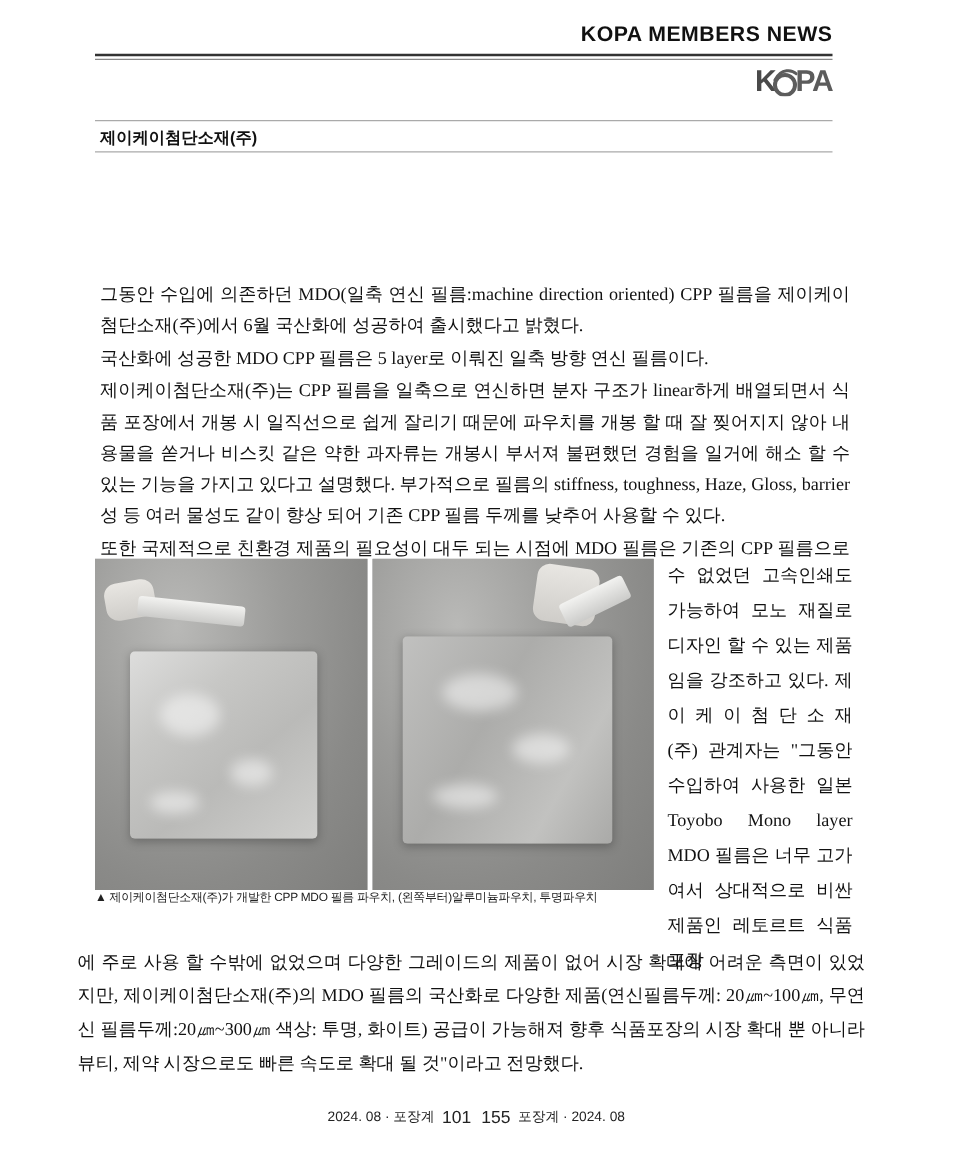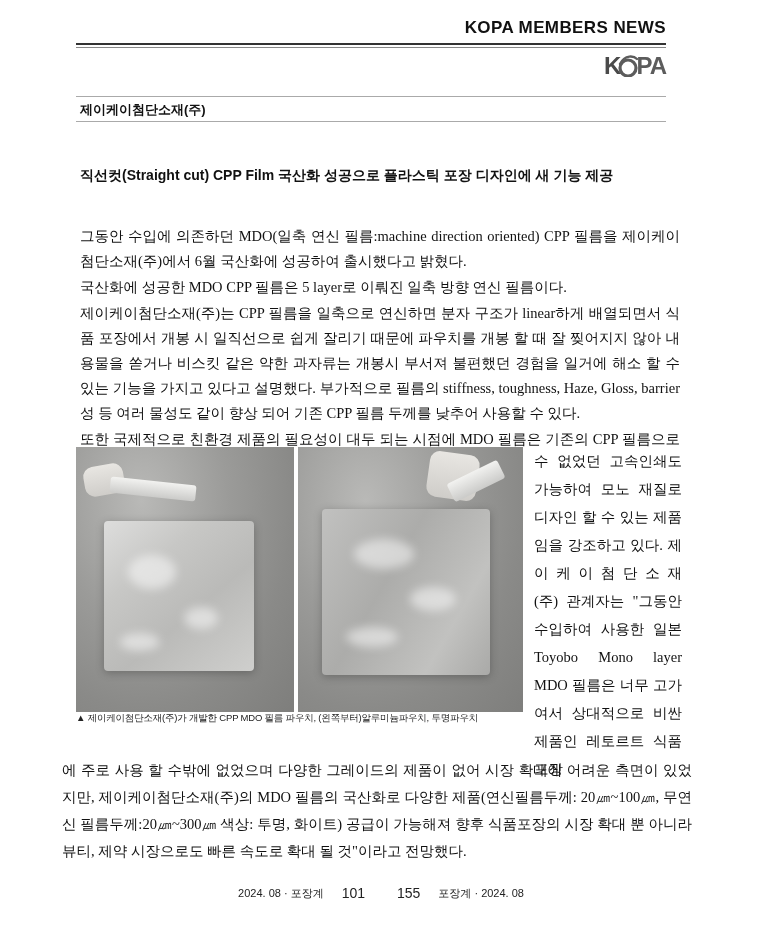--- a/index.html
+++ b/index.html
@@ -233,21 +233,21 @@
     bottom: 26px;
     left: 0;
     width: 762px;
     height: 20px;
     font-family: "Liberation Sans", sans-serif;
     font-size: 11px;
     color: #222;
     display: flex;
     justify-content: center;
     align-items: center;
-    gap: 12px;
+    gap: 0;
   }
   .footer .left-part {
     text-align: right;
     padding-right: 6px;
   }
   .footer .pageno {
     font-weight: normal;
     font-size: 14px;
   }
   .footer .right-part {
@@ -273,21 +273,20 @@
         <path d="M2 9 C7 -1, 16 1, 19 4" fill="none" stroke="#5c5c5c" stroke-width="2.4" stroke-linecap="round"></path>
       </svg>
     </span>
     <span>PA</span>
   </div>
 
   <div class="company-rule-top"></div>
   <div class="company-name">제이케이첨단소재(주)</div>
   <div class="company-rule-bottom"></div>
 
-  <div class="subhead">직선컷(Straight cut) CPP Film 국산화 성공으로 플라스틱 포장 디자인에 새 기능 제공</div>
 
   <div class="body-col">
     <p>그동안 수입에 의존하던 MDO(일축 연신 필름:machine direction oriented) CPP 필름을 제이케이첨단소재(주)에서 6월 국산화에 성공하여 출시했다고 밝혔다.</p>
     <p>국산화에 성공한 MDO CPP 필름은 5 layer로 이뤄진 일축 방향 연신 필름이다.</p>
     <p>제이케이첨단소재(주)는 CPP 필름을 일축으로 연신하면 분자 구조가 linear하게 배열되면서 식품 포장에서 개봉 시 일직선으로 쉽게 잘리기 때문에 파우치를 개봉 할 때 잘 찢어지지 않아 내용물을 쏟거나 비스킷 같은 약한 과자류는 개봉시 부서져 불편했던 경험을 일거에 해소 할 수 있는 기능을 가지고 있다고 설명했다. 부가적으로 필름의 stiffness, toughness, Haze, Gloss, barrier 성 등 여러 물성도 같이 향상 되어 기존 CPP 필름 두께를 낮추어 사용할 수 있다.</p>
     <p>또한 국제적으로 친환경 제품의 필요성이 대두 되는 시점에 MDO 필름은 기존의 CPP 필름으로 할</p>
   </div>
 
   <div class="figure-wrap">
     <div class="photo photo-left">

